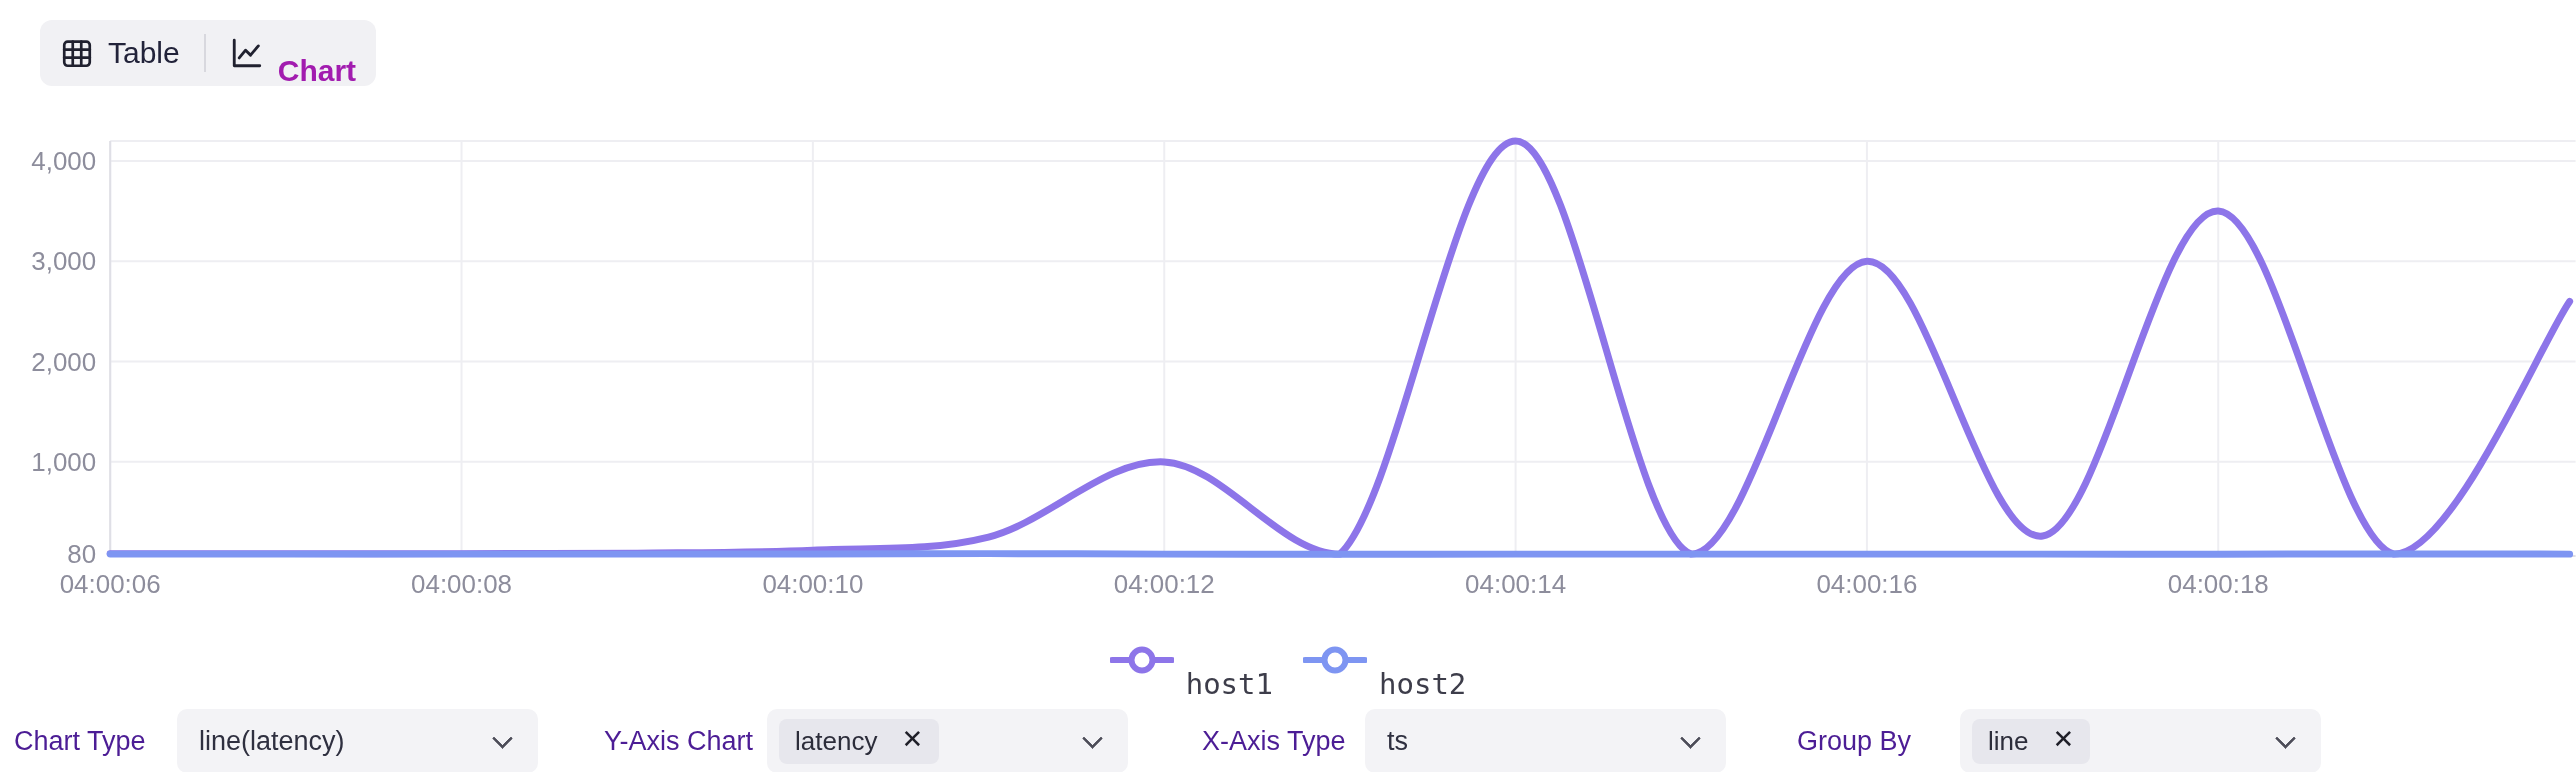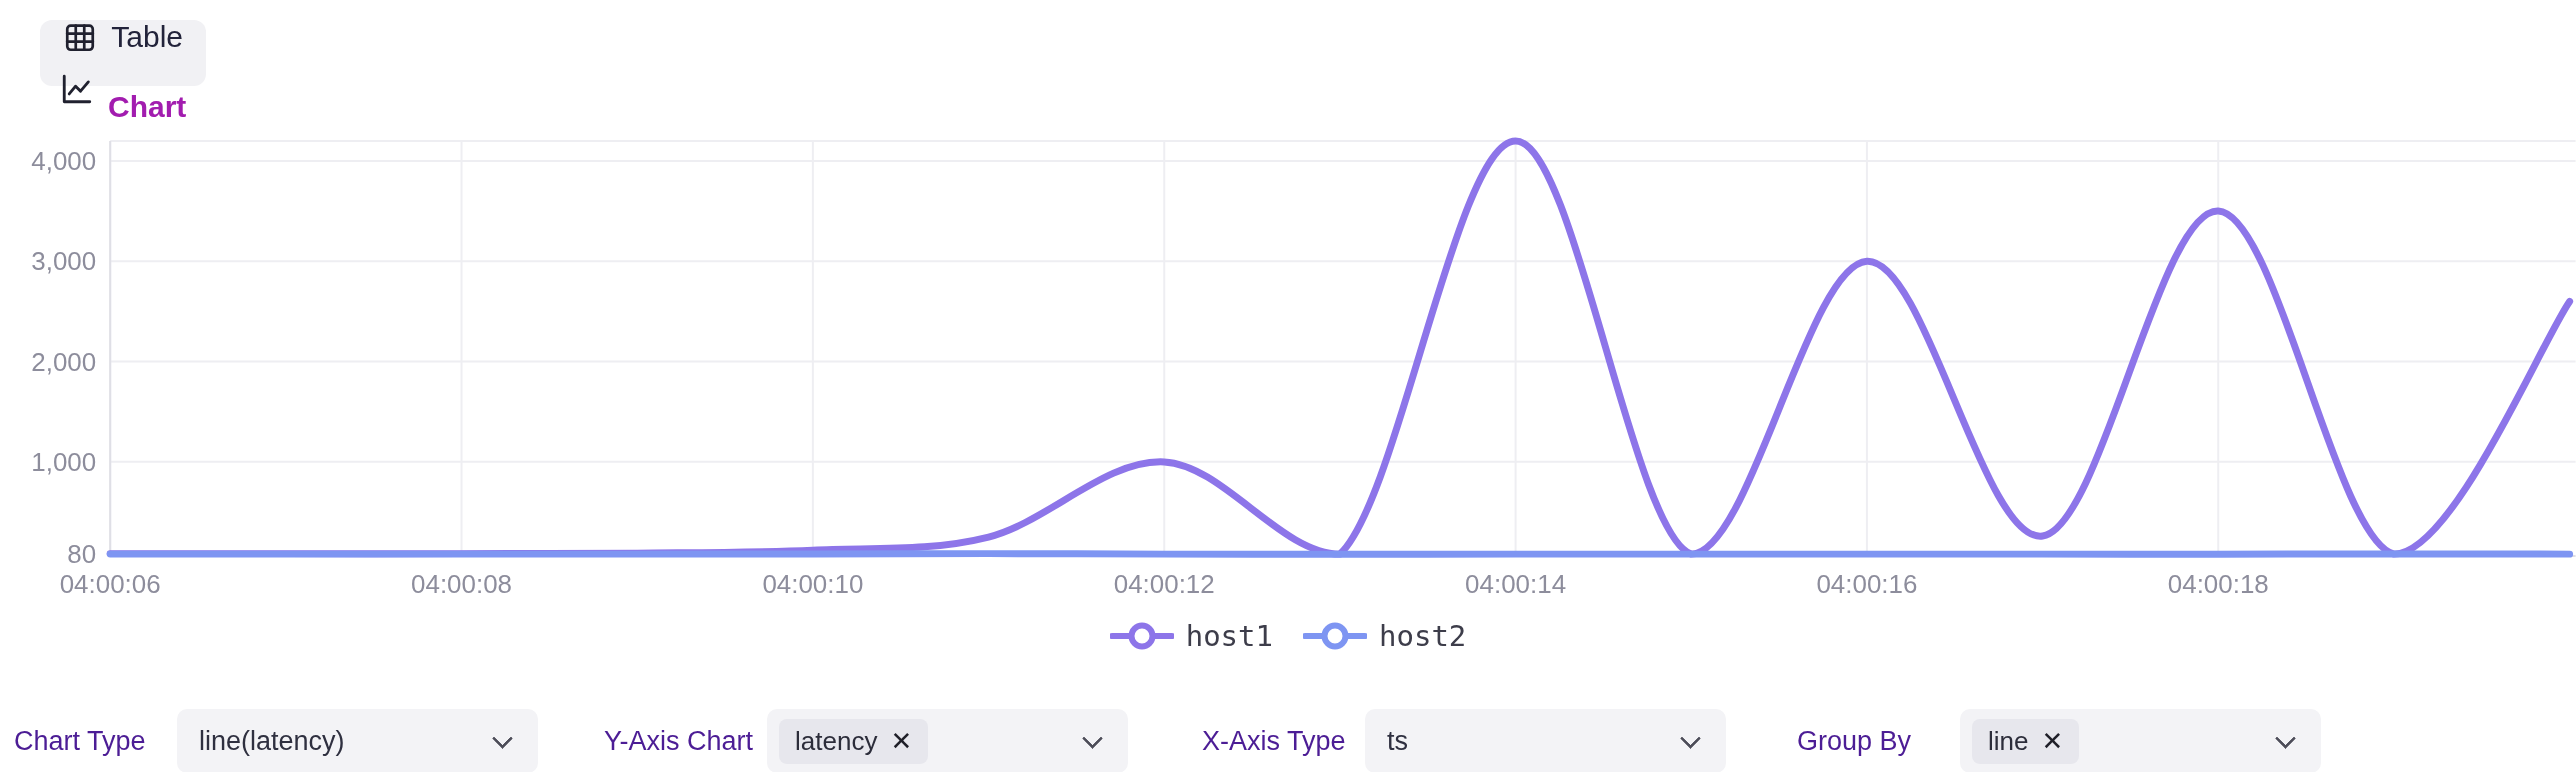--- a/index.html
+++ b/index.html
@@ -1,48 +1,48 @@
 <!DOCTYPE html>
 <html><head>
 <meta charset="utf-8">
 <style>
   * { margin:0; padding:0; box-sizing:border-box; }
   html,body { width:2576px; height:773px; background:#ffffff; overflow:hidden;
     font-family:"Liberation Sans","DejaVu Sans",sans-serif; position:relative; }
 
   
   .view-toggle { position:absolute; left:40px; top:20px; height:66px; background:#f1f1f4;
-    border-radius:12px; display:flex; align-items:center; padding:0 20px;flex-direction:column; }
+    border-radius:12px; display:flex; align-items:center; padding:0 20px; }
   .toggle-btn { display:flex; align-items:center; gap:14px; font-size:30px; color:#22233a;
     background:none; border:none; cursor:pointer; font-family:inherit; }
   .toggle-btn.active .tlabel { color:#a21caf; font-weight:700;margin-top:36px; }
   .toggle-btn svg { display:block; }
   .toggle-divider { width:2px; height:38px; background:#d8d8de; margin:0 24px; }
 
   
   #chart-svg { position:absolute; left:0; top:80px; }
   #chart-svg text { font-family:"Liberation Sans","DejaVu Sans",sans-serif; }
 
   
   #legend { position:absolute; left:0; top:619px; width:100%; display:flex;
     justify-content:center; align-items:center; gap:30px; }
   .legend-item { display:flex; align-items:center; gap:12px; cursor:pointer; }
-  .legend-label { font-family:"DejaVu Sans Mono",monospace; font-size:29px; color:#3d3d4a; }
+  .legend-label { font-family:"DejaVu Sans Mono",monospace; font-size:29px; color:#3d3d4a;margin-top:48px; }
 
   
   .control { position:absolute; top:709px; display:flex; align-items:center; height:64px; }
   .control-label { width:163px; flex:0 0 auto; font-size:27px; color:#4c1d95; }
   .select { position:relative; width:361px; height:64px; background:#f3f3f6; border-radius:10px;
     display:flex; align-items:center; padding:0 60px 0 22px; font-size:27px; color:#2f3040;
     cursor:pointer; }
   .select.multi { padding-left:12px; }
   .chev { position:absolute; right:28px; top:22px; width:15px; height:15px;
     border-right:3px solid #4d4d59; border-bottom:3px solid #4d4d59; transform:rotate(45deg);
     border-radius:1px; }
-  .tag { display:flex; align-items:center; gap:13px; background:#e7e7ed; border-radius:8px;
+  .tag { display:flex; align-items:flex-start; gap:24px; background:#e7e7ed; border-radius:8px;
     padding:7px 16px; font-size:26px; color:#2c2d3a; }
   .tag .x { font-size:26px; line-height:1; color:#1f1f28; cursor:pointer; }
 </style>
 </head>
 <body>
 
 <div class="view-toggle">
   <button class="toggle-btn">
     <span>
       <svg width="34" height="34" viewBox="0 0 24 24" fill="none" stroke="#20212f" stroke-width="1.9" stroke-linecap="round" stroke-linejoin="round">

